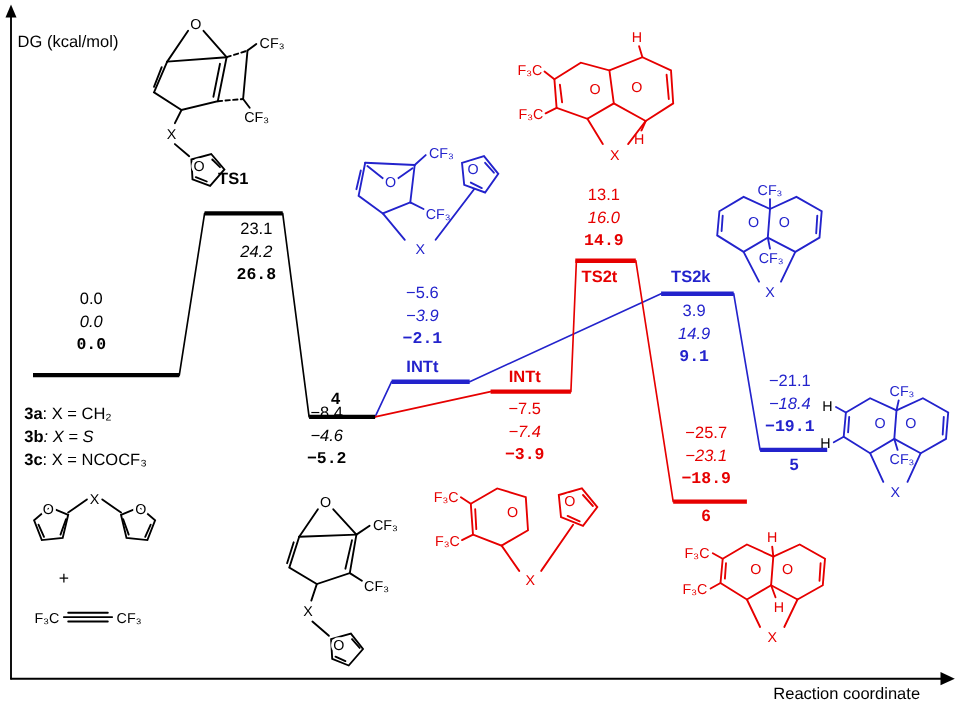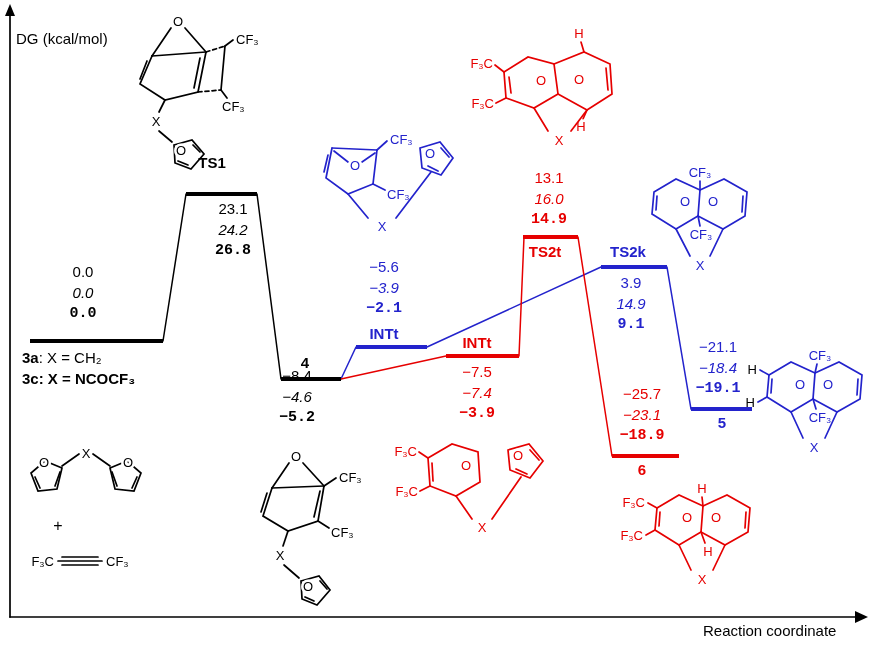--- a/index.html
+++ b/index.html
@@ -21,22 +21,22 @@
   g.red text.atom{fill:var(--red);}
   text.start{text-anchor:start;} text.end{text-anchor:end;}
   text.halo{paint-order:stroke;stroke:#fff;stroke-width:5px;}
   text.black-t{fill:#000 !important;}
   text.plus{font-size:16px;}
   .stack{position:absolute;width:64px;text-align:center;font-size:15px;line-height:21px;white-space:nowrap;}
   .stack .i{font-style:italic;} .stack .b{font-weight:bold;font-family:Liberation Mono, monospace;}
   .blue-t{color:var(--blue);} .red-t{color:var(--red);}
   .lvl{position:absolute;font-weight:bold;font-size:15px;text-align:center;white-space:nowrap;}
   .axis-label{position:absolute;font-size:15px;white-space:nowrap;text-align:center;}
-  .legend{position:absolute;left:22px;top:347px;line-height:21px;font-size:15px;white-space:nowrap;}
-  .legend .id{font-weight:bold;} .legend .it{font-style:italic;} .legend .bd{font-weight:bold;}
+  .legend{position:absolute;left:22px;top:366px;line-height:21px;font-size:15px;white-space:nowrap;}
+  .legend .id{font-weight:bold;} .legend .it{font-style:italic;} .legend .bd{font-weight:normal;}
 </style>
 </head>
 <body>
 
 <div class="page">
 
 <svg width="879" height="647" viewBox="0 0 879 647">
 
   <g>
     <line x1="10" y1="617" x2="10" y2="14"></line>
@@ -246,20 +246,21 @@
     <text x="702" y="584" class="atom halo">X</text>
   </g>
 
 </svg>
 
 <div class="axis-label" style="left:16px;top:30px">DG (kcal/mol)</div>
 <div class="axis-label" style="left:703px;top:622px">Reaction coordinate</div>
 
 <div class="legend">
   <div><span class="id">3a</span><span>: X = CH₂</span></div>
+  <div><span class="id">3b</span><span class="it">: X = S</span></div>
   <div><span class="id">3c</span><span class="bd">: X = NCOCF₃</span></div>
 </div>
 
 <div class="stack" style="left:51px;top:261px">
   <div class="v">0.0</div>
   <div class="v i">0.0</div>
   <div class="v b">0.0</div>
 </div>
 
 <div class="stack" style="left:201px;top:198px">

